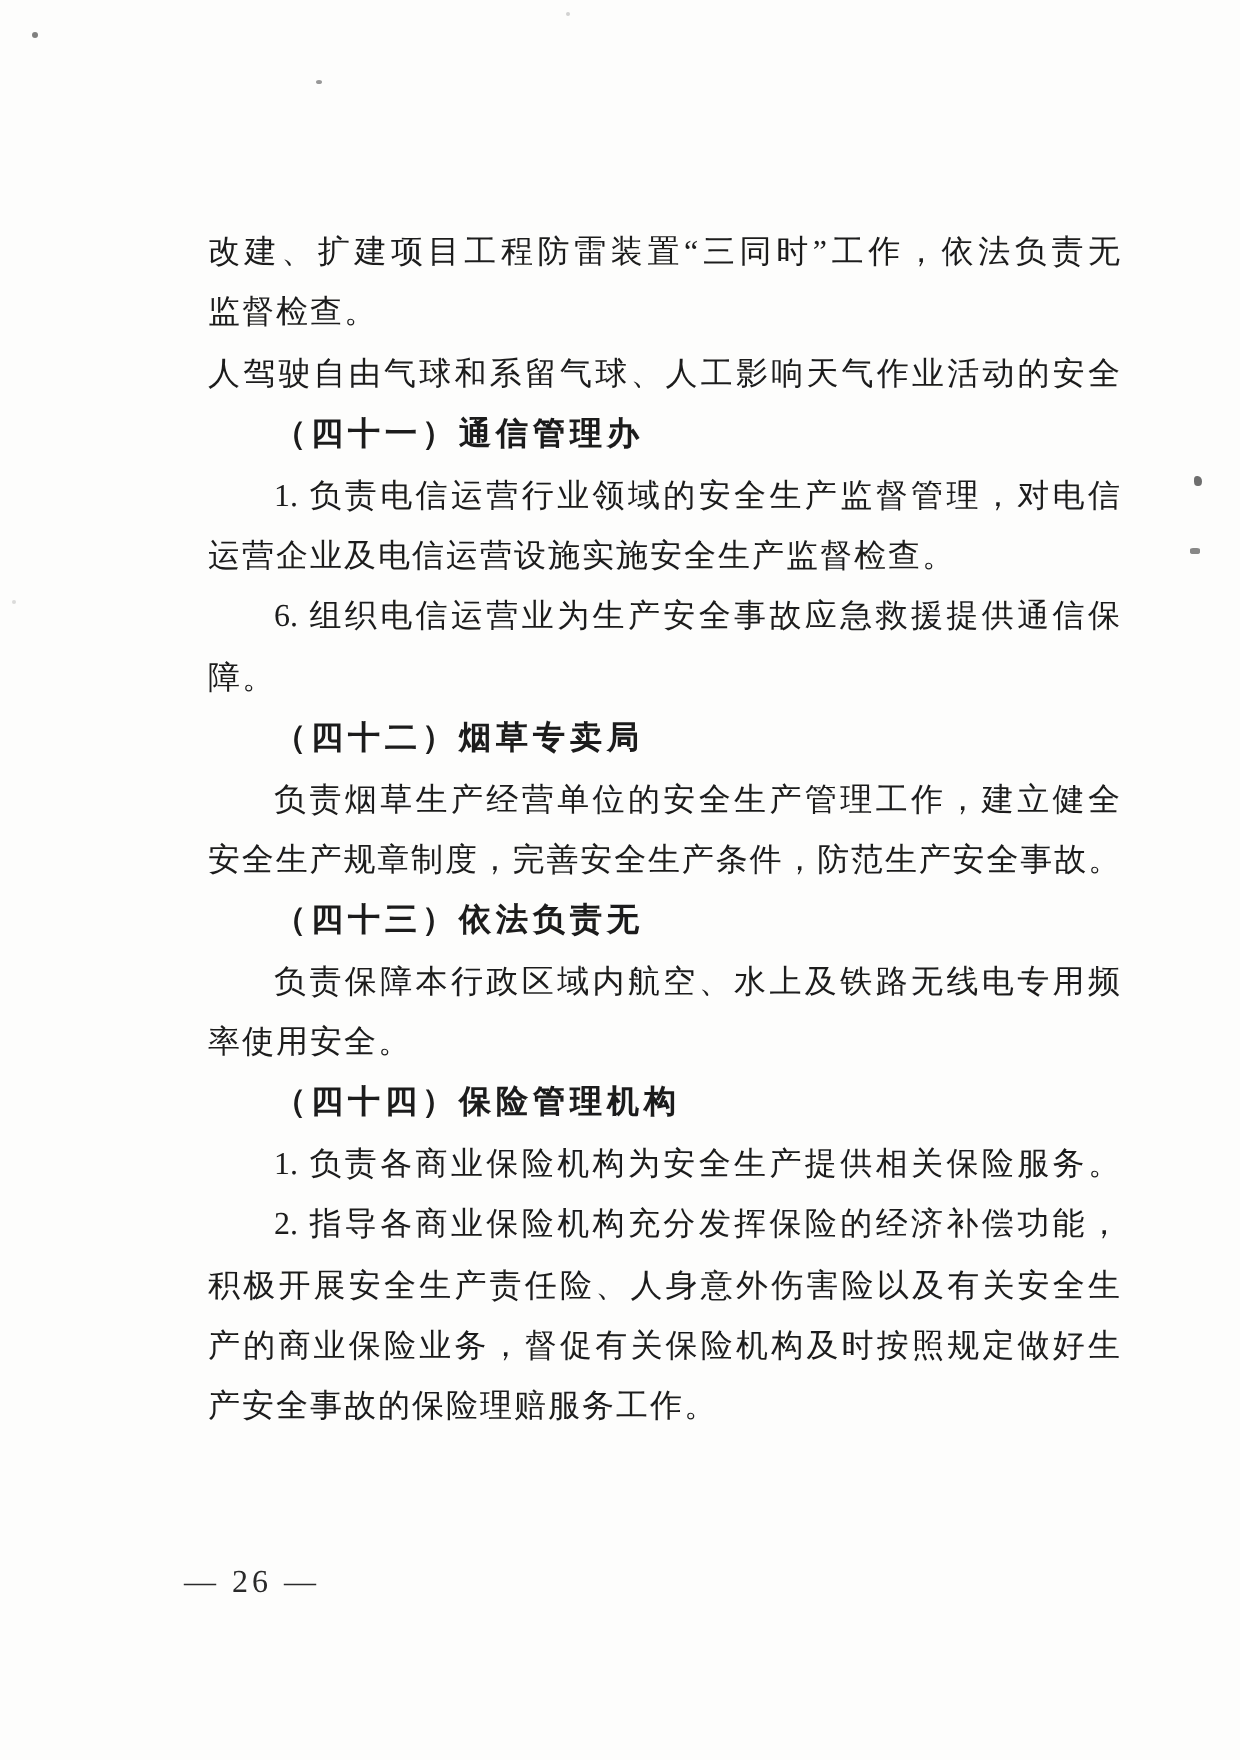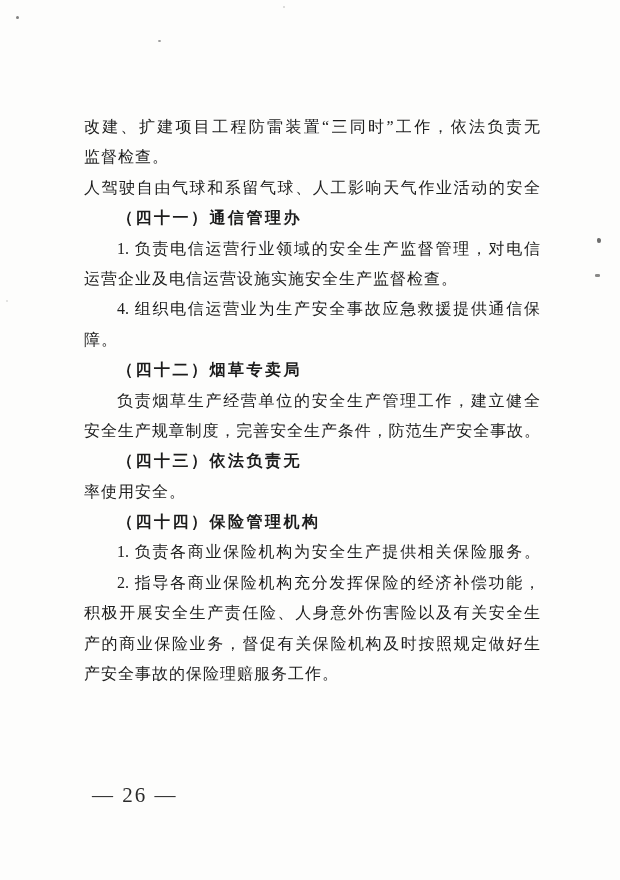--- a/index.html
+++ b/index.html
@@ -11,21 +11,21 @@
   .page {
     position: relative;
     width: 620px;
     height: 880px;
     background: #fdfdfc;
     overflow: hidden;
     color: #1c1c1c;
   }
   .body-text {
     position: absolute;
-    left: 84px;
+    left: 104px;
     top: 112px;
     width: 456px;
   }
   .line {
     font-size: 16px;
     line-height: 30.4px;
     height: 30.4px;
     letter-spacing: 1px;
     white-space: nowrap;
     color: #1c1c1c;
@@ -44,21 +44,21 @@
   .line.heading {
     font-weight: 700;
     text-indent: 33px;
     letter-spacing: 2.5px;
     font-family: Liberation Sans, sans-serif;
   }
   .page-number {
     position: absolute;
     left: 92px;
     top: 783px;
-    font-size: 21px;
+    font-size: 16px;
     letter-spacing: 2px;
     color: #2a2a2a;
   }
   
   .speck {
     position: absolute;
     background: #555;
     border-radius: 50%;
   }
   .speck.s1 { left: 16px;  top: 16px;  width: 3px; height: 3px; opacity: .75; }
@@ -73,26 +73,27 @@
 
 <div class="page">
 
   <div class="body-text">
       <div class="line cont">改建、扩建项目工程防雷装置“三同时”工作，依法负责无</div>
       <div class="line end">监督检查。</div>
       <div class="line cont">人驾驶自由气球和系留气球、人工影响天气作业活动的安全</div>
       <div class="line heading">（四十一）通信管理办</div>
       <div class="line start">1. 负责电信运营行业领域的安全生产监督管理，对电信</div>
       <div class="line end">运营企业及电信运营设施实施安全生产监督检查。</div>
-      <div class="line start">4. 组织电信运营业为生产安全事故应急救援提供通信保</div>
+      <div class="line start">6. 组织电信运营业为生产安全事故应急救援提供通信保</div>
       <div class="line end">障。</div>
       <div class="line heading">（四十二）烟草专卖局</div>
       <div class="line start">负责烟草生产经营单位的安全生产管理工作，建立健全</div>
       <div class="line cont">安全生产规章制度，完善安全生产条件，防范生产安全事故。</div>
       <div class="line heading">（四十三）依法负责无</div>
+      <div class="line start">负责保障本行政区域内航空、水上及铁路无线电专用频</div>
       <div class="line end">率使用安全。</div>
       <div class="line heading">（四十四）保险管理机构</div>
       <div class="line start">1. 负责各商业保险机构为安全生产提供相关保险服务。</div>
       <div class="line start">2. 指导各商业保险机构充分发挥保险的经济补偿功能，</div>
       <div class="line cont">积极开展安全生产责任险、人身意外伤害险以及有关安全生</div>
       <div class="line cont">产的商业保险业务，督促有关保险机构及时按照规定做好生</div>
       <div class="line end">产安全事故的保险理赔服务工作。</div>
     </div>
 
   <div class="page-number">— 26 —</div>

